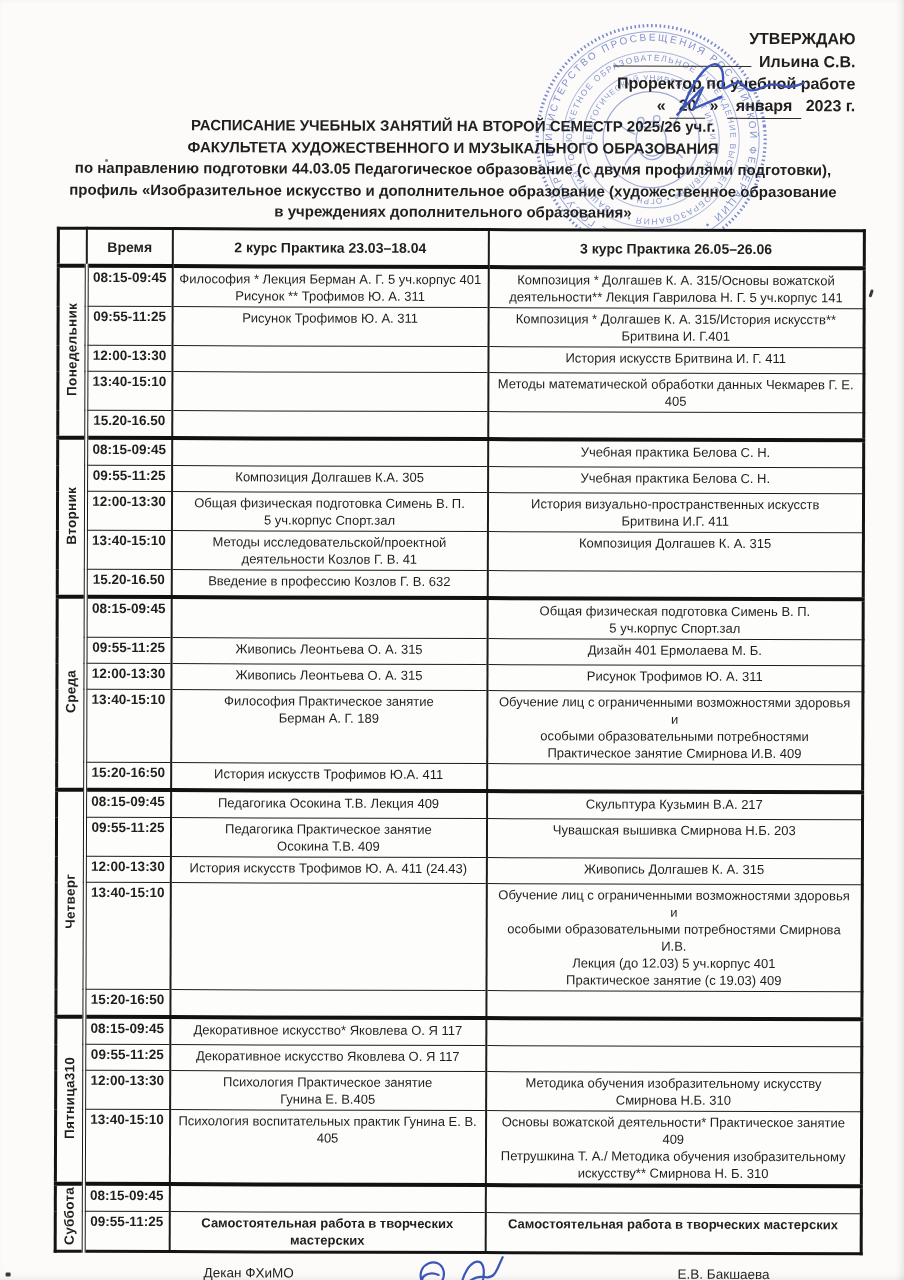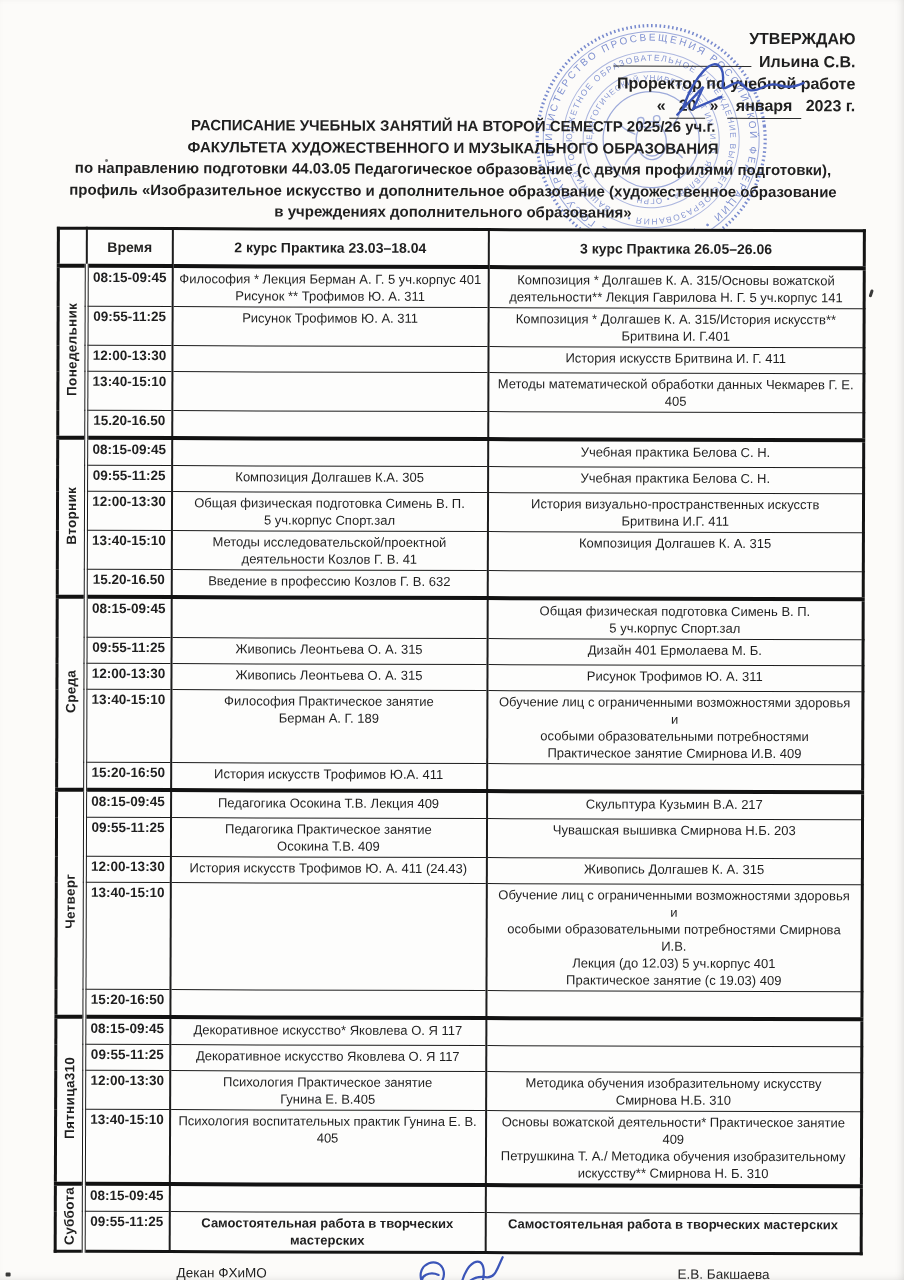--- a/index.html
+++ b/index.html
@@ -41,21 +41,21 @@
   .day-label{display:inline-block;writing-mode:vertical-rl;transform:rotate(180deg);
     font-weight:700;font-size:13.5px;letter-spacing:.3px;white-space:nowrap;}
   td.time-cell{font-weight:700;font-size:13.5px;text-align:center;vertical-align:top;
     padding:2px 2px 2px 2px;height:21px;}
   td.lesson-cell{font-size:13px;line-height:17px;text-align:center;vertical-align:top;
     padding:2px 6px;white-space:pre-line;height:21px;overflow:hidden;}
   td.lesson-cell.bold{font-weight:700;}
 
   
   .footer{position:relative;margin-top:9px;height:70px;font-size:13.5px;}
-  .dean-label{position:absolute;left:123px;top:3px;}
+  .dean-label{position:absolute;left:150px;top:3px;}
   .dean-name{position:absolute;left:624px;top:3px;}
 
   
   .speck{position:absolute;background:#3a3a3a;z-index:5;}
   .sp1{left:869px;top:288px;width:3px;height:8px;border-radius:2px;transform:rotate(18deg);}
   .sp2{left:8px;top:1274px;width:5px;height:4px;border-radius:1px;}
   .sp3{left:104px;top:160px;width:3px;height:3px;border-radius:50%;opacity:.7;}
 </style>
 </head>
 <body>

